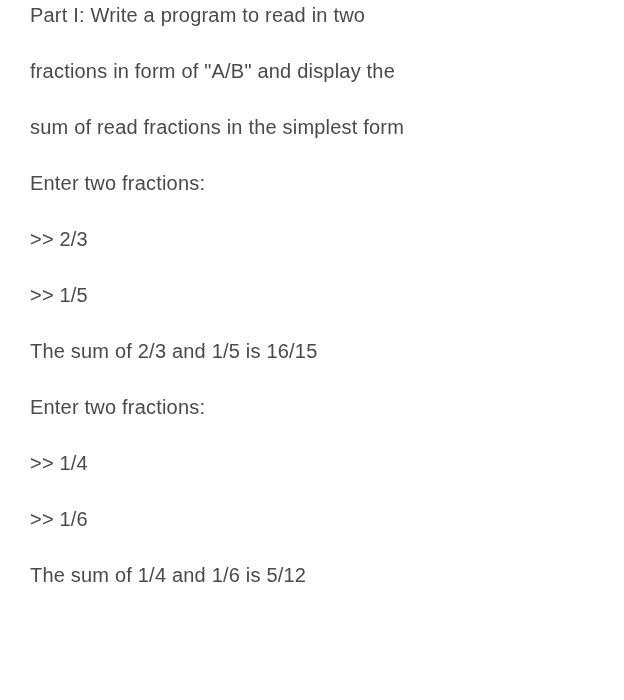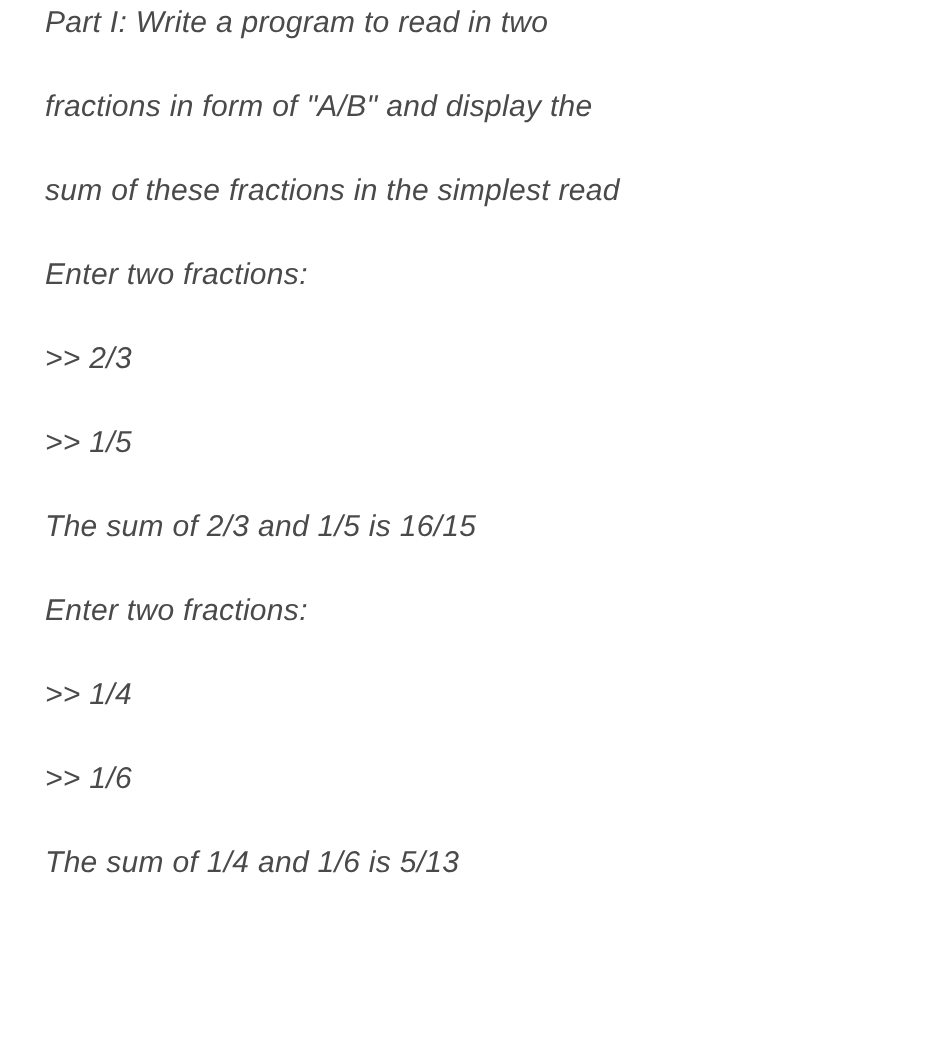--- a/index.html
+++ b/index.html
@@ -1,19 +1,18 @@
 <!DOCTYPE html>
 <html><head>
   <meta charset="utf-8">
   <style>
     * {
       margin: 0;
       padding: 0;
       box-sizing: border-box;
-      font-style: italic;
     }
     body {
       font-family: -apple-system, BlinkMacSystemFont, "Segoe UI", Helvetica, Arial, sans-serif;
       background: #ffffff;
       width: 624px;
       height: 700px;
       padding: 0 30px;
       color: #4a4a4a;
       font-size: 20px;
       line-height: 1.5;
@@ -27,23 +26,23 @@
     }
     .intro-line2 {
       margin-bottom: 26px;
     }
   </style>
 </head>
 <body>
 
 <div class="paragraph intro-line1">Part I: Write a program to read in two</div>
 <div class="paragraph intro-line2">fractions in form of "A/B" and display the</div>
-<div class="paragraph">sum of these fractions in the simplest read</div>
+<div class="paragraph">sum of read fractions in the simplest form</div>
 
 <div class="paragraph">Enter two fractions:</div>
 <div class="paragraph">&gt;&gt; 2/3</div>
 <div class="paragraph">&gt;&gt; 1/5</div>
 <div class="paragraph">The sum of 2/3 and 1/5 is 16/15</div>
 
 <div class="paragraph">Enter two fractions:</div>
 <div class="paragraph">&gt;&gt; 1/4</div>
 <div class="paragraph">&gt;&gt; 1/6</div>
-<div class="paragraph">The sum of 1/4 and 1/6 is 5/13</div>
+<div class="paragraph">The sum of 1/4 and 1/6 is 5/12</div>
 
 </body></html>

